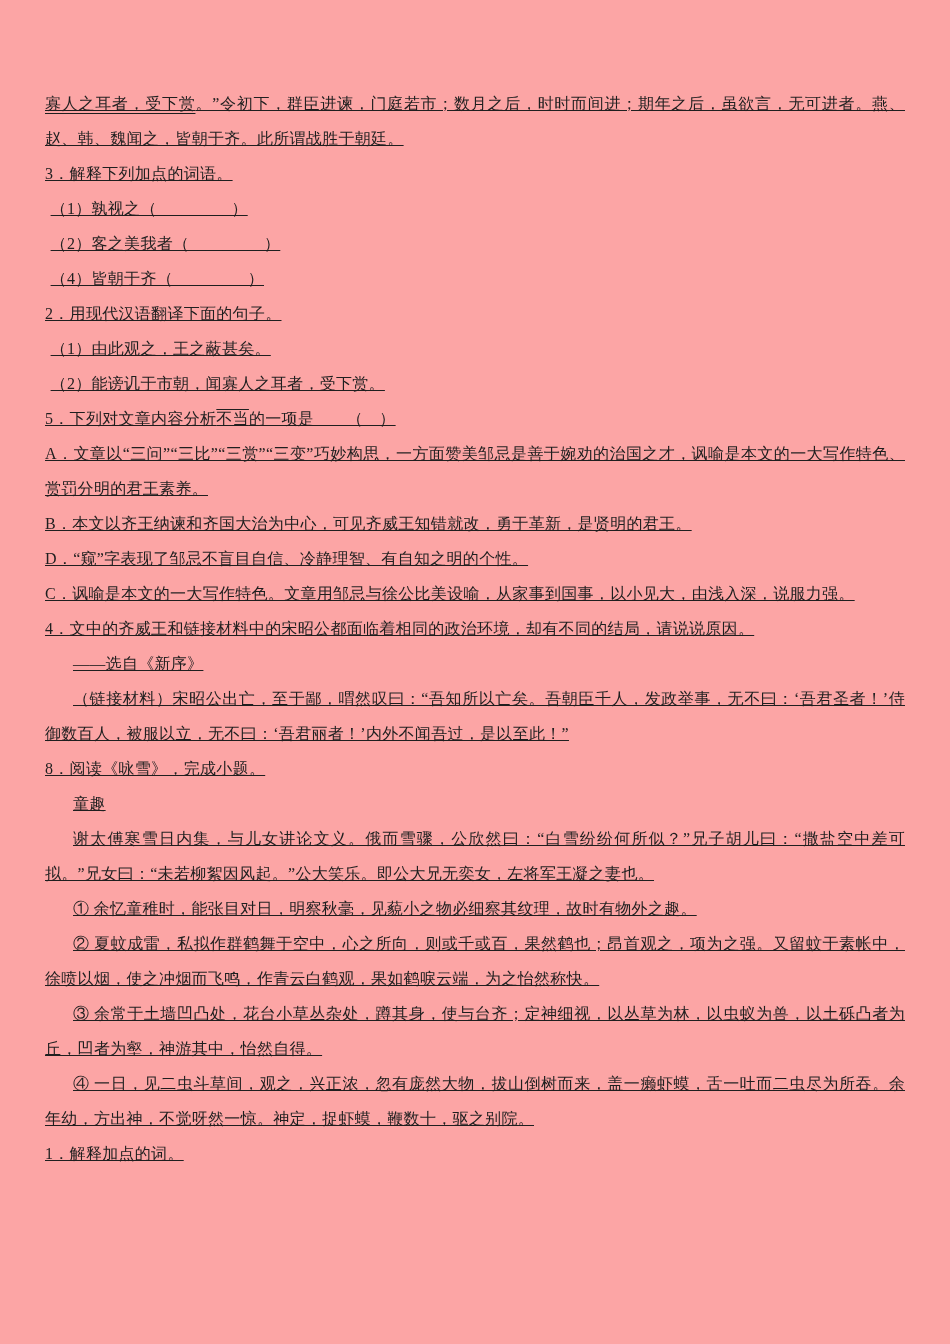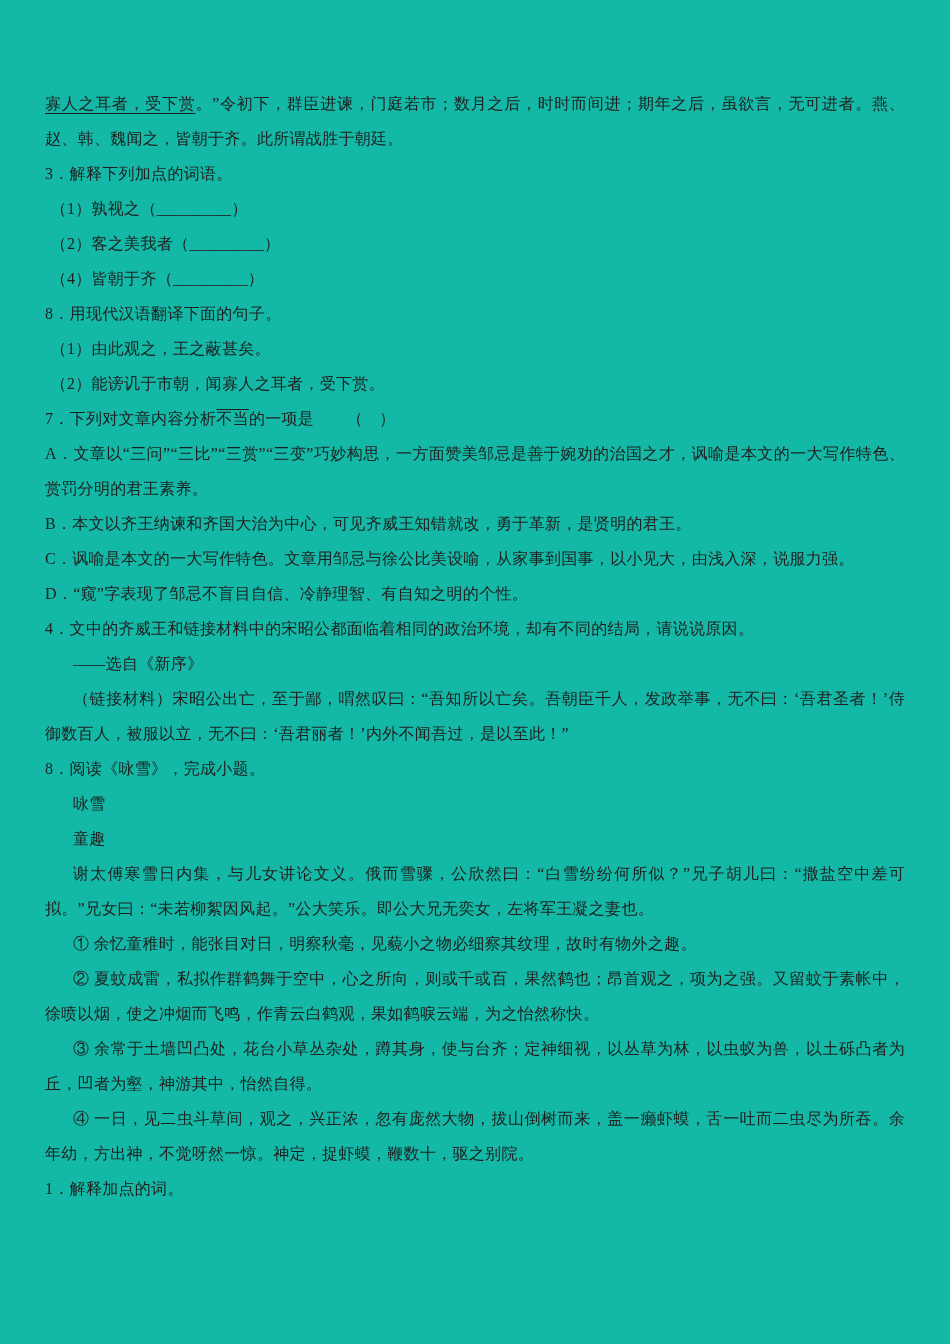--- a/index.html
+++ b/index.html
@@ -36,40 +36,39 @@
     text-decoration-thickness: 1px;
   }
   .seg.o {
     text-decoration: overline;
     text-decoration-thickness: 1px;
   }
 </style>
 </head>
 <body>
 
-<div class="page" style="background: #14b8a6; color: rgb(31, 31, 31);">
+<div class="page" style="background: #fca5a5; color: rgb(31, 31, 31); text-decoration: underline;">
   <div>
       <p class="line"><span class="seg u">寡人之耳者，受下赏</span><span class="seg">。”令初下，群臣进谏，门庭若市；数月之后，时时而间进；期年之后，虽欲言，无可进者。燕、赵、韩、魏闻之，皆朝于齐。此所谓战胜于朝廷。</span></p>
       <p class="line"><span class="seg">3．解释下列加点的词语。</span></p>
       <p class="line indent-sm"><span class="seg">（1）孰视之（_________）</span></p>
       <p class="line indent-sm"><span class="seg">（2）客之美我者（_________）</span></p>
       <p class="line indent-sm"><span class="seg">（4）皆朝于齐（_________）</span></p>
-      <p class="line"><span class="seg">8．用现代汉语翻译下面的句子。</span></p>
+      <p class="line"><span class="seg">2．用现代汉语翻译下面的句子。</span></p>
       <p class="line indent-sm"><span class="seg">（1）由此观之，王之蔽甚矣。</span></p>
       <p class="line indent-sm"><span class="seg">（2）能谤讥于市朝，闻寡人之耳者，受下赏。</span></p>
-      <p class="line"><span class="seg">7．下列对文章内容分析</span><span class="seg o">不当</span><span class="seg">的一项是　　（　）</span></p>
+      <p class="line"><span class="seg">5．下列对文章内容分析</span><span class="seg o">不当</span><span class="seg">的一项是　　（　）</span></p>
       <p class="line"><span class="seg">A．文章以“三问”“三比”“三赏”“三变”巧妙构思，一方面赞美邹忌是善于婉劝的治国之才，讽喻是本文的一大写作特色、赏罚分明的君王素养。</span></p>
       <p class="line"><span class="seg">B．本文以齐王纳谏和齐国大治为中心，可见齐威王知错就改，勇于革新，是贤明的君王。</span></p>
+      <p class="line"><span class="seg">D．“窥”字表现了邹忌不盲目自信、冷静理智、有自知之明的个性。</span></p>
       <p class="line"><span class="seg">C．讽喻是本文的一大写作特色。文章用邹忌与徐公比美设喻，从家事到国事，以小见大，由浅入深，说服力强。</span></p>
-      <p class="line"><span class="seg">D．“窥”字表现了邹忌不盲目自信、冷静理智、有自知之明的个性。</span></p>
       <p class="line"><span class="seg">4．文中的齐威王和链接材料中的宋昭公都面临着相同的政治环境，却有不同的结局，请说说原因。</span></p>
       <p class="line indent"><span class="seg">——选自《新序》</span></p>
       <p class="line indent"><span class="seg">（链接材料）宋昭公出亡，至于鄙，喟然叹曰：“吾知所以亡矣。吾朝臣千人，发政举事，无不曰：‘吾君圣者！’侍御数百人，被服以立，无不曰：‘吾君丽者！’内外不闻吾过，是以至此！”</span></p>
       <p class="line"><span class="seg">8．阅读《咏雪》，完成小题。</span></p>
-      <p class="line indent"><span class="seg">咏雪</span></p>
       <p class="line indent"><span class="seg">童趣</span></p>
       <p class="line indent"><span class="seg">谢太傅寒雪日内集，与儿女讲论文义。俄而雪骤，公欣然曰：“白雪纷纷何所似？”兄子胡儿曰：“撒盐空中差可拟。”兄女曰：“未若柳絮因风起。”公大笑乐。即公大兄无奕女，左将军王凝之妻也。</span></p>
       <p class="line indent"><span class="seg">① 余忆童稚时，能张目对日，明察秋毫，见藐小之物必细察其纹理，故时有物外之趣。</span></p>
       <p class="line indent"><span class="seg">② 夏蚊成雷，私拟作群鹤舞于空中，心之所向，则或千或百，果然鹤也；昂首观之，项为之强。又留蚊于素帐中，徐喷以烟，使之冲烟而飞鸣，作青云白鹤观，果如鹤唳云端，为之怡然称快。</span></p>
       <p class="line indent"><span class="seg">③ 余常于土墙凹凸处，花台小草丛杂处，蹲其身，使与台齐；定神细视，以丛草为林，以虫蚁为兽，以土砾凸者为丘，凹者为壑，神游其中，怡然自得。</span></p>
       <p class="line indent"><span class="seg">④ 一日，见二虫斗草间，观之，兴正浓，忽有庞然大物，拔山倒树而来，盖一癞虾蟆，舌一吐而二虫尽为所吞。余年幼，方出神，不觉呀然一惊。神定，捉虾蟆，鞭数十，驱之别院。</span></p>
       <p class="line"><span class="seg">1．解释加点的词。</span></p>
     </div>
 </div>
 

